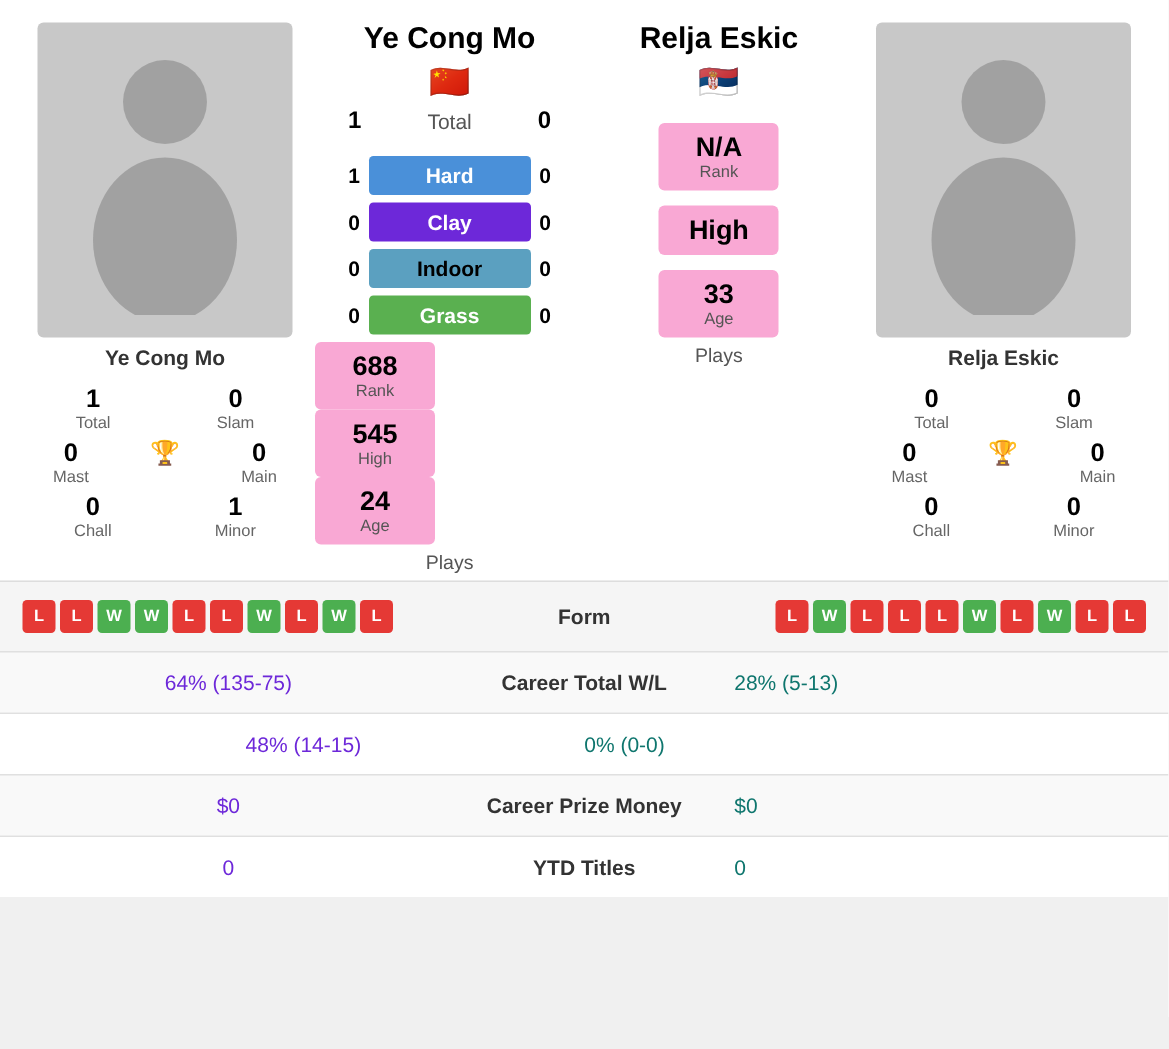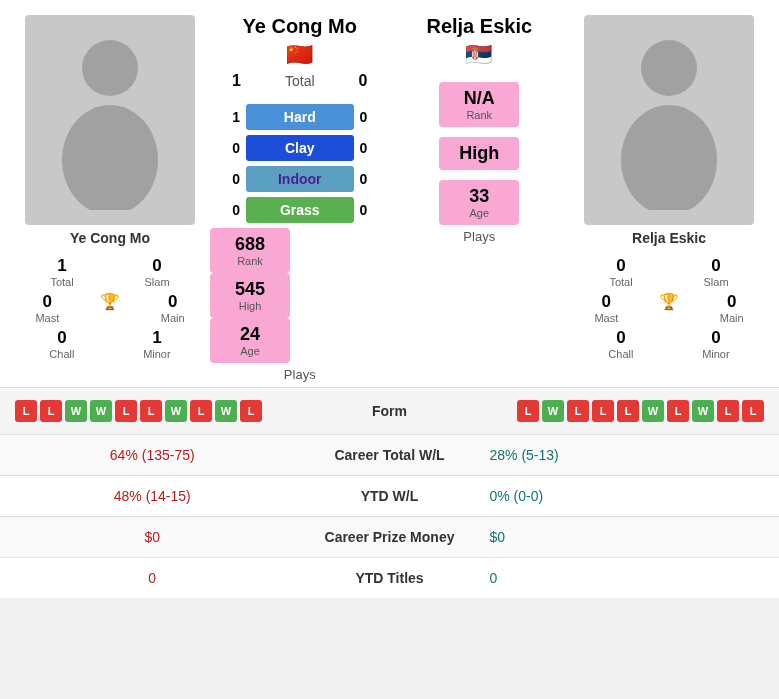--- a/index.html
+++ b/index.html
@@ -37,21 +37,21 @@
     .surface-badge {
       flex: 1;
       text-align: center;
       padding: 5px 0;
       border-radius: 3px;
       color: #fff;
       font-weight: bold;
       font-size: 14px;
     }
     .badge-hard { background: #4a90d9; }
-    .badge-clay { background: #1d4ed8; }
+    .badge-clay { background: #6d28d9; }
     .badge-indoor { background: #5ba0c0; }
     .badge-grass { background: #5ab050; }
 
     
     .player-name-below {
       font-size: 14px;
       font-weight: bold;
       text-align: center;
       margin-top: 5px;
       color: #333;
@@ -103,21 +103,21 @@
       border-top: 1px solid #e0e0e0;
       padding: 12px 15px;
     }
     .stats-data-row.shaded {
       background: #f9f9f9;
     }
     .stats-data-left {
       flex: 1;
       text-align: center;
       font-size: 14px;
-      color: #b91c1c;
+      color: #6d28d9;
     }
     .stats-data-center {
       width: 200px;
       text-align: center;
       font-size: 14px;
       font-weight: bold;
       color: #333;
     }
     .stats-data-right {
       flex: 1;
@@ -295,21 +295,21 @@
           <div class="surface-badge badge-hard" style="flex:1; text-align:center; padding:5px 0; border-radius:3px; color:#fff; font-weight:bold; font-size:14px;">Hard</div>
           <span class="sr-right">0</span>
         </div>
         <div class="surface-row2">
           <span class="sr-left">0</span>
           <div class="surface-badge badge-clay" style="flex:1; text-align:center; padding:5px 0; border-radius:3px; color:#fff; font-weight:bold; font-size:14px;">Clay</div>
           <span class="sr-right">0</span>
         </div>
         <div class="surface-row2">
           <span class="sr-left">0</span>
-          <div class="surface-badge badge-indoor" style="flex:1; text-align:center; padding:5px 0; border-radius:3px; color:#4c1d95; font-weight:bold; font-size:14px;">Indoor</div>
+          <div class="surface-badge badge-indoor" style="flex:1; text-align:center; padding:5px 0; border-radius:3px; color:#000000; font-weight:bold; font-size:14px;">Indoor</div>
           <span class="sr-right">0</span>
         </div>
         <div class="surface-row2">
           <span class="sr-left">0</span>
           <div class="surface-badge badge-grass" style="flex:1; text-align:center; padding:5px 12px; border-radius:3px; color:#fff; font-weight:bold; font-size:14px;">Grass</div>
           <span class="sr-right">0</span>
         </div>
       </div>
 
       <div class="center-stat-boxes">
@@ -442,21 +442,20 @@
   </div>
 
   <div class="stats-row-section" id="career-stats-rows">
       <div class="stats-data-row shaded">
         <div class="stats-data-left">64% (135-75)</div>
         <div class="stats-data-center">Career Total W/L</div>
         <div class="stats-data-right">28% (5-13)</div>
       </div>
       <div class="stats-data-row">
         <div class="stats-data-left">48% (14-15)</div>
-        <div class="stats-data-center">YTD W/L</div>
         <div class="stats-data-right">0% (0-0)</div>
       </div>
       <div class="stats-data-row shaded">
         <div class="stats-data-left">$0</div>
         <div class="stats-data-center">Career Prize Money</div>
         <div class="stats-data-right">$0</div>
       </div>
       <div class="stats-data-row">
         <div class="stats-data-left">0</div>
         <div class="stats-data-center">YTD Titles</div>

